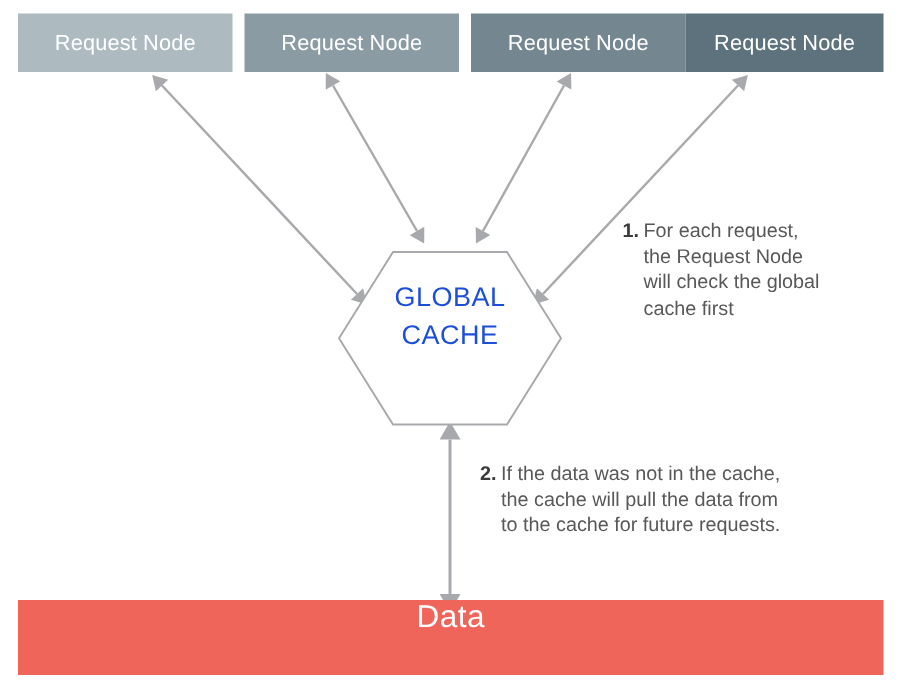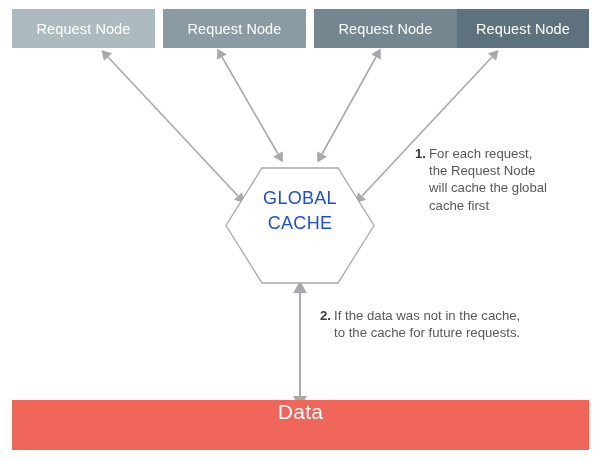--- a/index.html
+++ b/index.html
@@ -168,28 +168,29 @@
   </div>
   <div id="hex-text">
     <div>GLOBAL</div>
     <div>CACHE</div>
   </div>
 
   <div class="annotation" id="annotation-1">
     <span class="anno-num">1.</span><span class="anno-body">
       <div>For each request,</div>
       <div>the Request Node</div>
-      <div>will cache the global</div>
+      <div>will check the global</div>
       <div>cache first</div>
     </span>
   </div>
 
   <div class="annotation" id="annotation-2">
     <span class="anno-num">2.</span><span class="anno-body">
       <div>If the data was not in the cache,</div>
+      <div>the cache will pull the data from</div>
       <div>to the cache for future requests.</div>
     </span>
   </div>
 
   <div id="data-bar">
     <span class="bar-label">Data</span>
   </div>
 
 </div>
 

